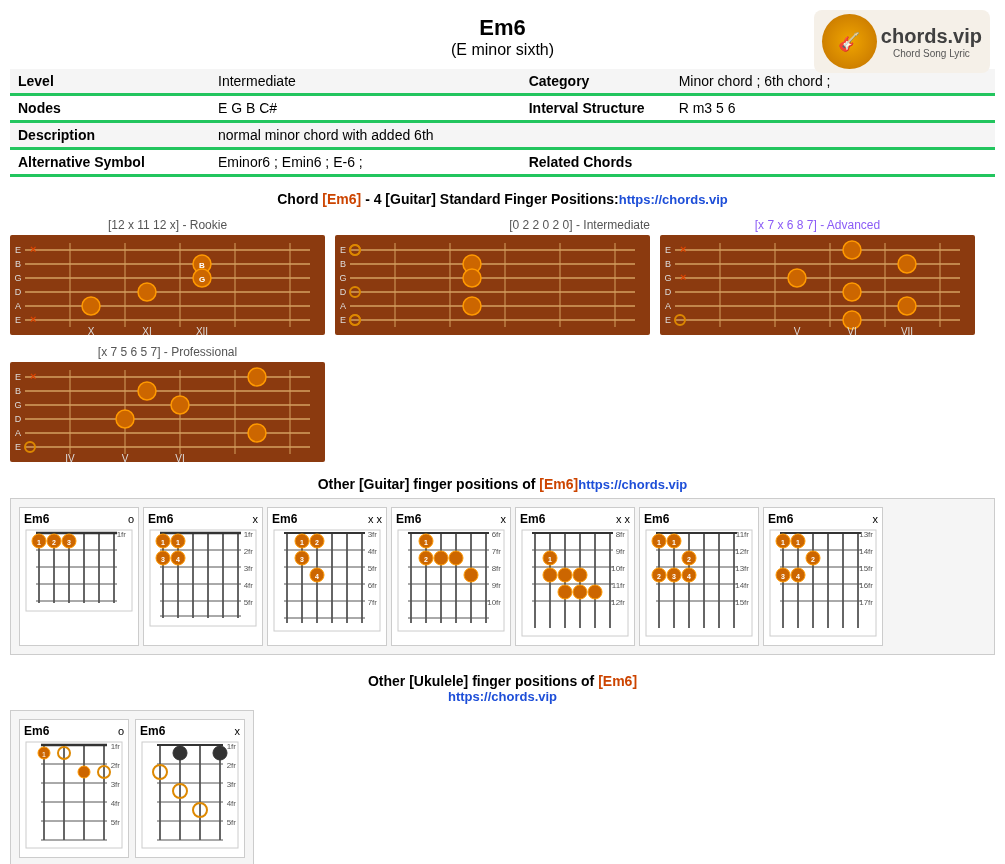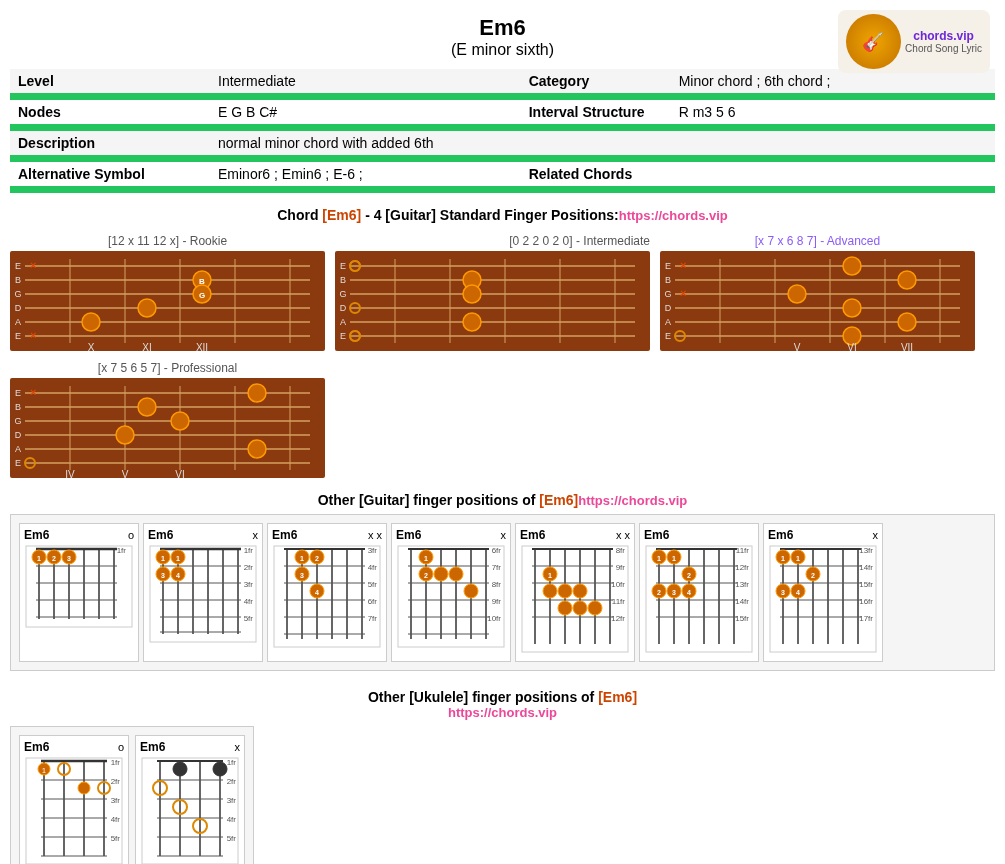--- a/index.html
+++ b/index.html
@@ -3,46 +3,46 @@
   <meta charset="utf-8">
   <style>
     * { box-sizing: border-box; margin: 0; padding: 0; }
     body { font-family: Arial, sans-serif; background: #fff; font-size: 14px; width: 1005px; }
 
     .header { text-align: center; padding: 10px 0 5px; position: relative; }
     .header h1 { font-size: 22px; font-weight: bold; }
     .header h2 { font-size: 16px; font-weight: normal; }
 
     .info-table { width: 100%; border-collapse: collapse; margin: 5px 0; }
-    .info-table td { padding: 4px 8px; border-bottom: 7px solid #22c55e; vertical-align: top; }
+    .info-table td { padding: 4px 8px; border-bottom: 3px solid #22c55e; vertical-align: top; }
     .info-table tr:nth-child(odd) { background: #f5f5f5; }
     .info-table .label { font-weight: bold; width: 200px; }
     .info-table .label2 { font-weight: bold; width: 150px; }
 
     .section-header { font-size: 14px; font-weight: bold; padding: 6px 2px; display: flex; justify-content: center; align-items: center; margin-top: 8px; }
     .em6-link { color: #cc4400; }
-    .url-right { color: #ec4899; font-size: 13px; }
+    .url-right { color: #1d4ed8; font-size: 13px; }
 
     
     .logo-container { position: absolute; right: 5px; top: 5px; display: flex; align-items: center; background: #f5f0e8; border-radius: 8px; padding: 4px 8px; }
     .logo-circle { width: 55px; height: 55px; background: radial-gradient(circle, #f0a500, #c07000); border-radius: 50%; display: flex; align-items: center; justify-content: center; color: white; font-size: 18px; margin-right: 4px; }
   </style>
 </head>
 <body>
 
 <div style="position:relative; padding: 5px 10px;">
 
   <div class="header">
     <h1>Em6</h1>
     <h2>(E minor sixth)</h2>
 
     <div class="logo-container">
       <div class="logo-circle">🎸</div>
       <div>
-        <div style="font-size:12px; font-weight:bold; color:#6d28d9;">chords.vip</div>
+        <div style="font-size:20px; font-weight:bold; color:#404040;">chords.vip</div>
         <div style="font-size:10px; color:#555;">Chord Song Lyric</div>
       </div>
     </div>
   </div>
 
   <table class="info-table">
     <tbody>
         <tr>
       <td class="label">Level</td>
       <td>Intermediate</td>

